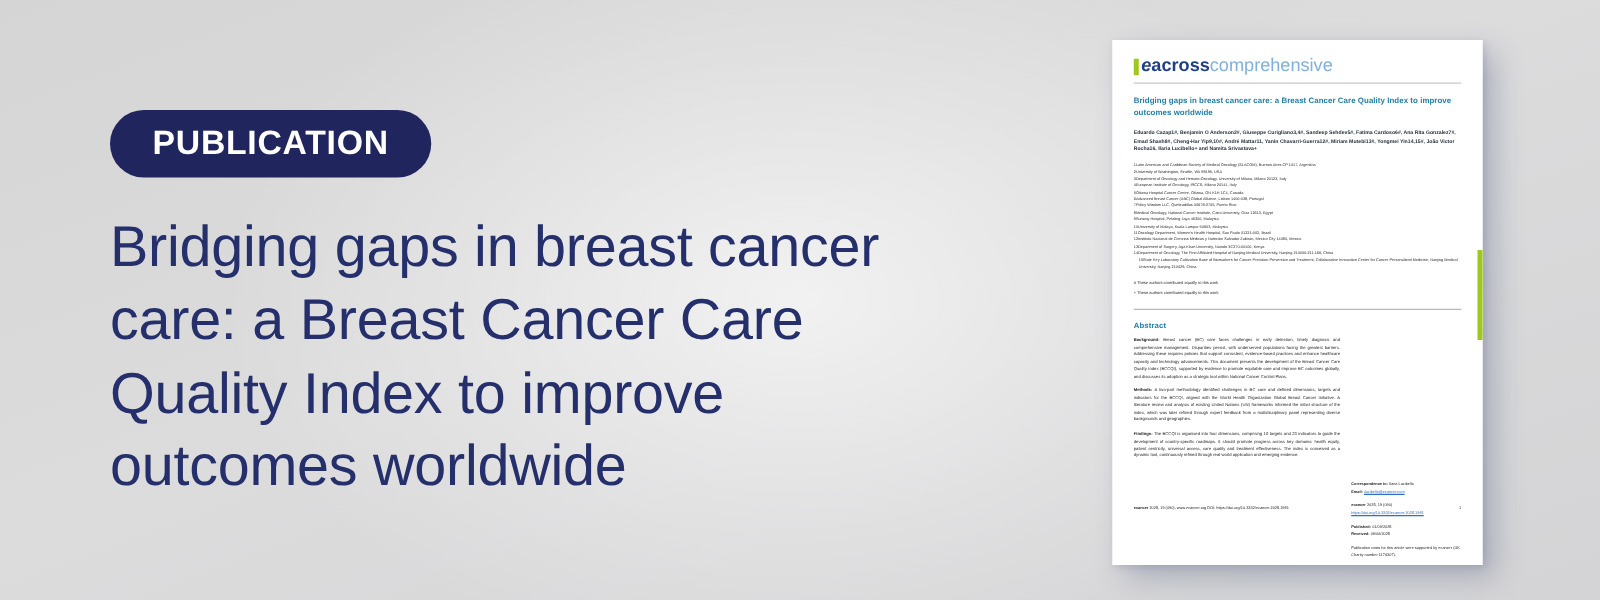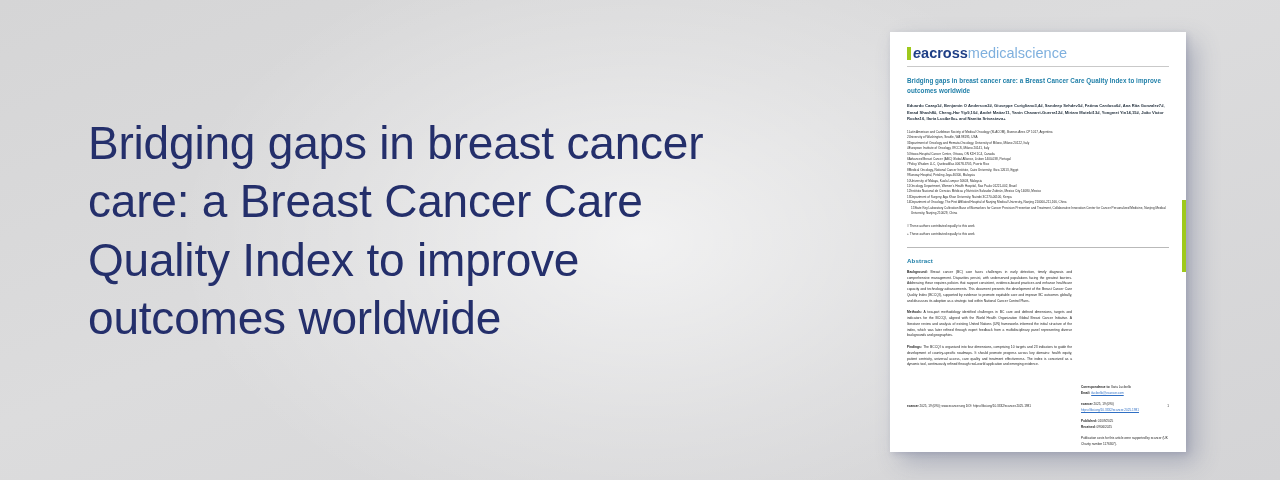--- a/index.html
+++ b/index.html
@@ -147,33 +147,34 @@
     background:#9ec91c;
     display:flex; align-items:center; justify-content:center;
   }
 </style>
 </head>
 <body>
 
 <div id="bg-wash"></div>
 
 <div id="left-panel">
+  <div id="publication-badge">PUBLICATION</div>
   <h1 id="headline">Bridging gaps in breast cancer care: a Breast Cancer Care Quality Index to improve outcomes worldwide</h1>
 </div>
 
 <div id="paper-wrap">
   <div id="paper-shadow"></div>
 
   <div id="paper">
 
     <div id="journal-logo">
       <span id="logo-bar"></span>
       <span id="logo-e">e</span>
       <span id="logo-cancer">across</span>
-      <span id="logo-medsci">medicalscience</span>
+      <span id="logo-medsci">comprehensive</span>
     </div>
     <div id="logo-rule"></div>
 
     <div id="paper-title">Bridging gaps in breast cancer care: a Breast Cancer Care Quality Index to improve outcomes worldwide</div>
 
     <div id="authors">Eduardo Cazap1#, Benjamin O Anderson2#, Giuseppe Curigliano3,4#, Sandeep Sehdev5#, Fatima Cardoso6#, Ana Rita Gonzalez7#, Emad Shash8#, Cheng-Har Yip9,10#, André Mattar11, Yanin Chavarri-Guerra12#, Miriam Mutebi13#, Yongmei Yin14,15#, João Victor Rocha16, Ilaria Lucibello+ and Namita Srivastava+</div>
 
     <div class="affil-list">
       <div class="affil">1Latin American and Caribbean Society of Medical Oncology (SLACOM), Buenos Aires CP 1017, Argentina</div>
       <div class="affil">2University of Washington, Seattle, WA 98195, USA</div>

